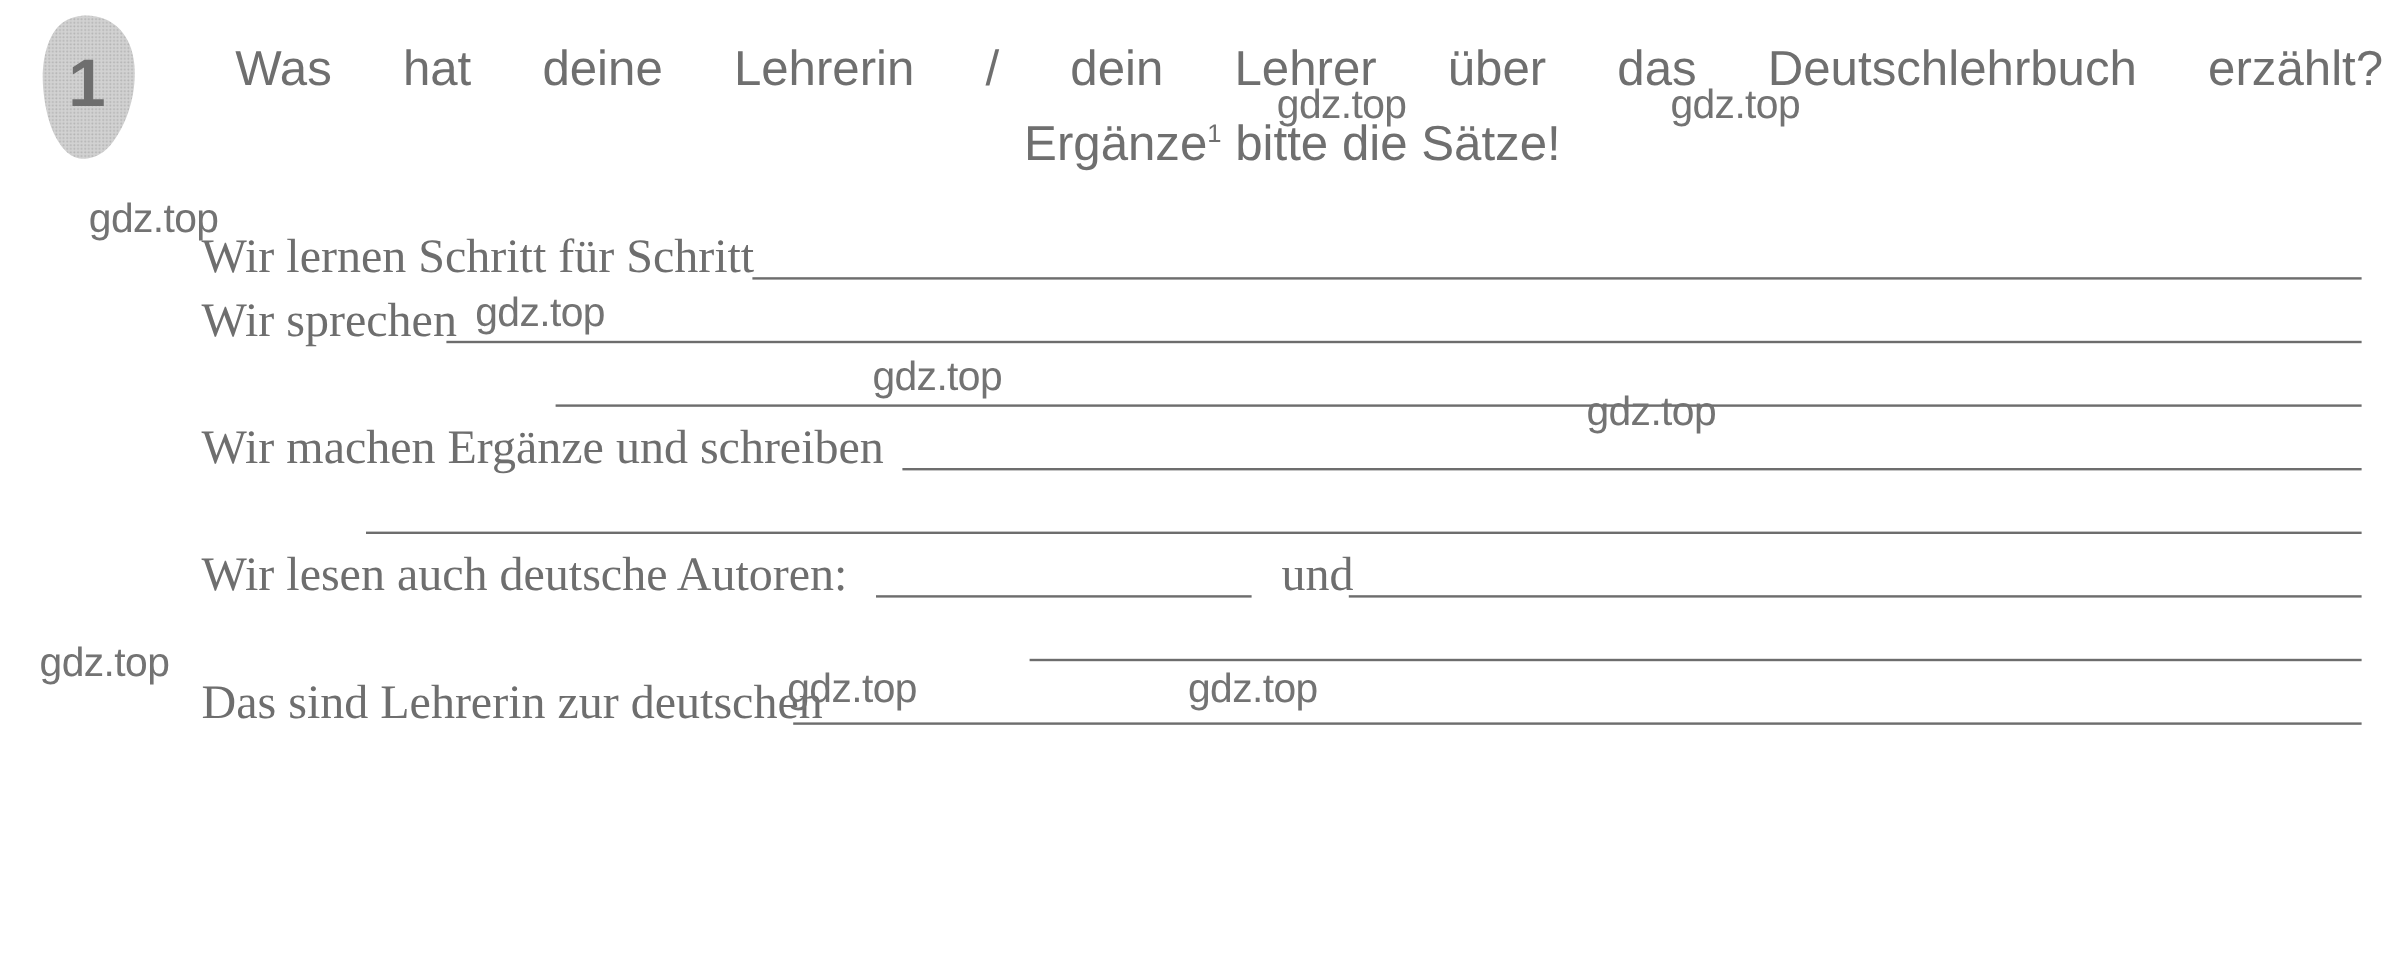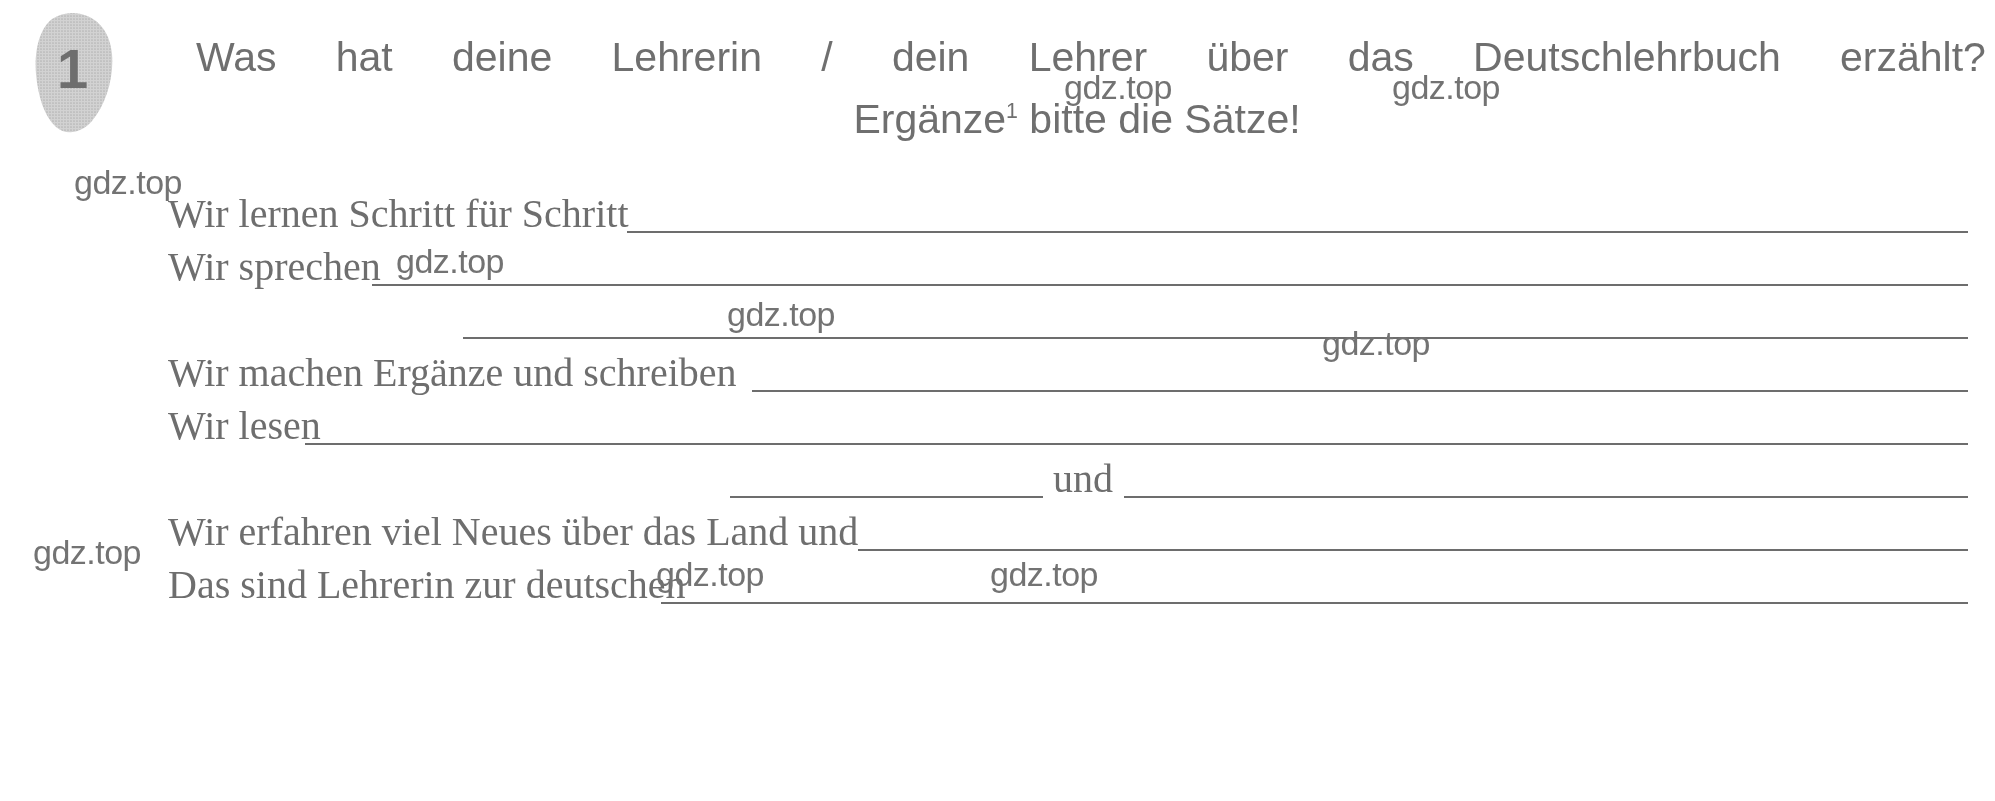--- a/index.html
+++ b/index.html
@@ -104,20 +104,21 @@
     bottom: 10px;
   }
   .srow .mid {
     position: absolute;
     top: 0;
     font-family: "Liberation Serif", serif;
     font-size: 40px;
     line-height: 48px;
     color: #6e6e6e;
     white-space: nowrap;
+    margin-left: 15px;
   }
 
   
   .wm {
     position: absolute;
     font-family: "Liberation Sans", sans-serif;
     font-size: 34px;
     font-weight: 400;
     color: #737373;
     white-space: nowrap;
@@ -157,30 +158,29 @@
       <div class="rule" style="left: 372px; width: 1596px;"></div>
     </div>
     <div class="srow">
       <div class="rule" style="left: 463px; width: 1505px;"></div>
     </div>
     <div class="srow">
       <div class="txt">Wir machen Ergänze und schreiben</div>
       <div class="rule" style="left: 752px; width: 1216px;"></div>
     </div>
     <div class="srow">
-      <div class="txt">Wir lesen</div>
       <div class="rule" style="left: 305px; width: 1663px;"></div>
     </div>
     <div class="srow">
+      <div class="txt">Wir lesen auch deutsche Autoren:</div>
       <div class="rule" style="left: 730px; width: 313px;"></div>
       <div class="mid" style="left: 1053px;">und</div>
       <div class="rule" style="left: 1124px; width: 844px;"></div>
     </div>
     <div class="srow">
-      <div class="txt">Wir erfahren viel Neues über das Land und</div>
       <div class="rule" style="left: 858px; width: 1110px;"></div>
     </div>
     <div class="srow">
       <div class="txt">Das sind Lehrerin zur deutschen</div>
       <div class="rule" style="left: 661px; width: 1307px;"></div>
     </div>
   </div>
 
 <div id="watermarks">
     <div class="wm" style="left: 1064px; top: 68px;">gdz.top</div>

